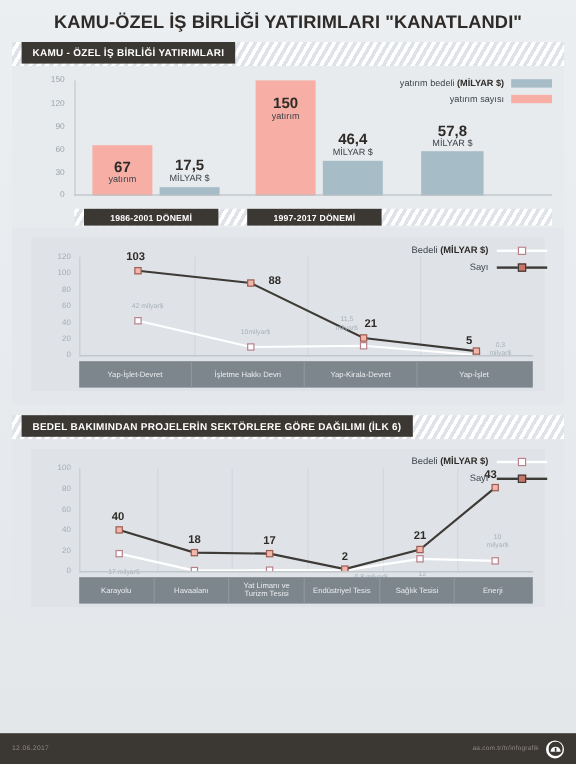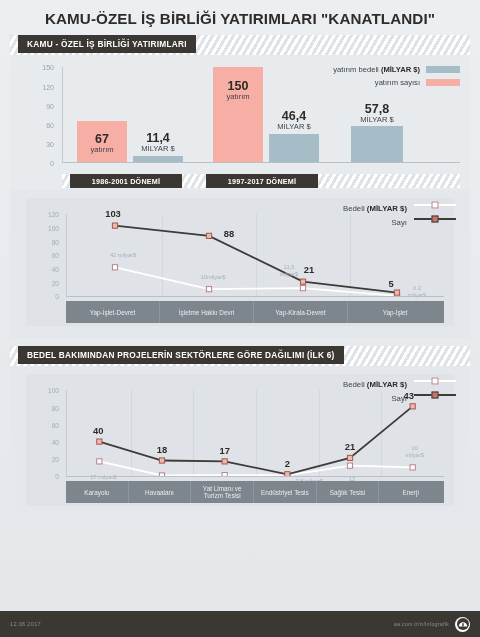--- a/index.html
+++ b/index.html
@@ -96,21 +96,21 @@
 
   .pt-num{
     position:absolute;font-size:9.4px;font-weight:bold;color:#2f2b28;
     transform:translate(-50%,-50%);white-space:nowrap;
   }
   .pt-sub{
     position:absolute;font-size:5.7px;color:#a8b0b8;line-height:1.25;
     transform:translate(-50%,-50%);white-space:pre-line;text-align:center;
   }
   .legend2{position:absolute;right:14px;top:14px;text-align:right;}
-  .lg2-row{display:flex;justify-content:flex-end;margin-bottom:5px;}
+  .lg2-row{display:flex;align-items:center;justify-content:flex-end;margin-bottom:5px;}
   .lg2-txt{font-size:7.8px;color:#3d4349;margin-right:7px;}
   .lg2-txt b{font-weight:bold;color:#2f2b28;}
   .lg2-line{position:relative;width:42px;height:2px;}
   .lg2-line .ln{position:absolute;top:0;left:0;right:0;height:2px;}
   .lg2-line .mk{
     position:absolute;left:50%;top:50%;width:5px;height:5px;
     transform:translate(-50%,-50%);
   }
 
   
@@ -151,21 +151,21 @@
       </div>
     <div class="axisline"></div>
     <div class="c1-plot" id="c1-plot">
         <div class="bar red" style="left: 12px; width: 50px; height: 42.88px;"></div>
         <div class="bar-val" style="left: 37px; bottom: 8.88px;">
           <div class="bv-num">67</div>
           <div class="bv-unit">yatırım</div>
         </div>
         <div class="bar blue" style="left: 68px; width: 50px; height: 7.296px;"></div>
         <div class="bar-val" style="left: 93px; bottom: 9.296px;">
-          <div class="bv-num">11,4</div>
+          <div class="bv-num">17,5</div>
           <div class="bv-unit">MİLYAR $</div>
         </div>
         <div class="bar red" style="left: 148px; width: 50px; height: 96px;"></div>
         <div class="bar-val" style="left: 173px; bottom: 62px;">
           <div class="bv-num">150</div>
           <div class="bv-unit">yatırım</div>
         </div>
         <div class="bar blue" style="left: 204px; width: 50px; height: 29.696px;"></div>
         <div class="bar-val" style="left: 229px; bottom: 31.696px;">
           <div class="bv-num">46,4</div>

